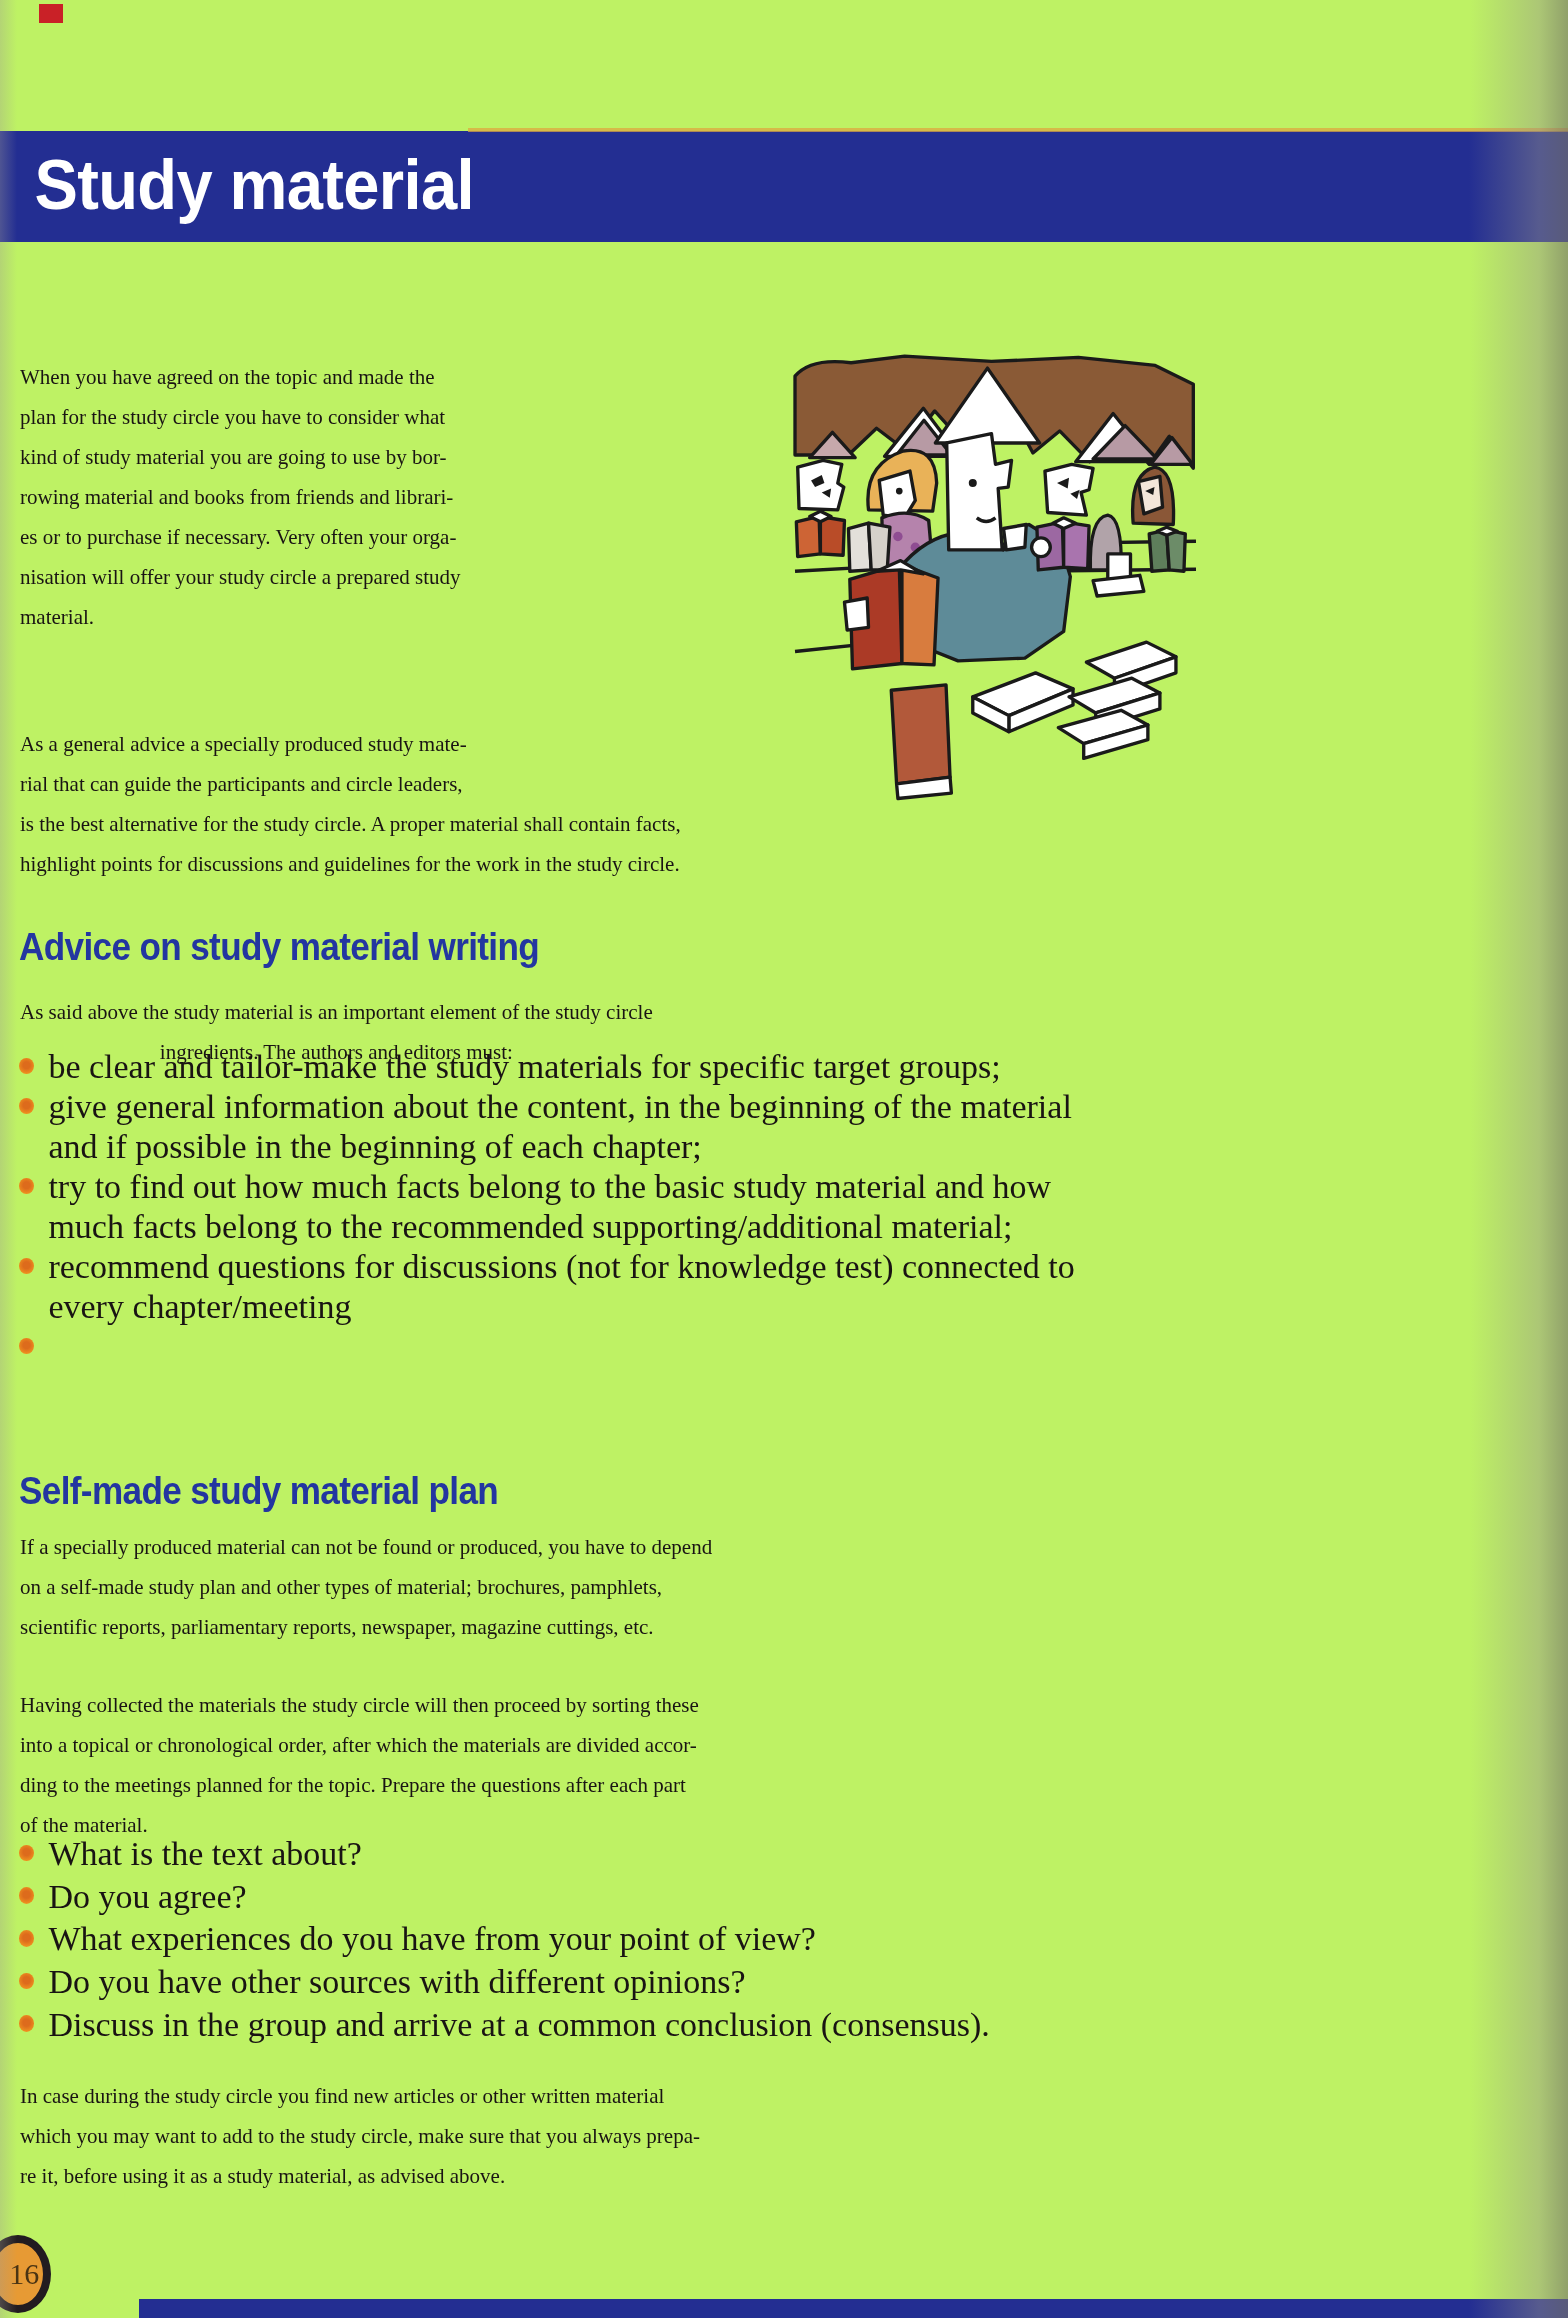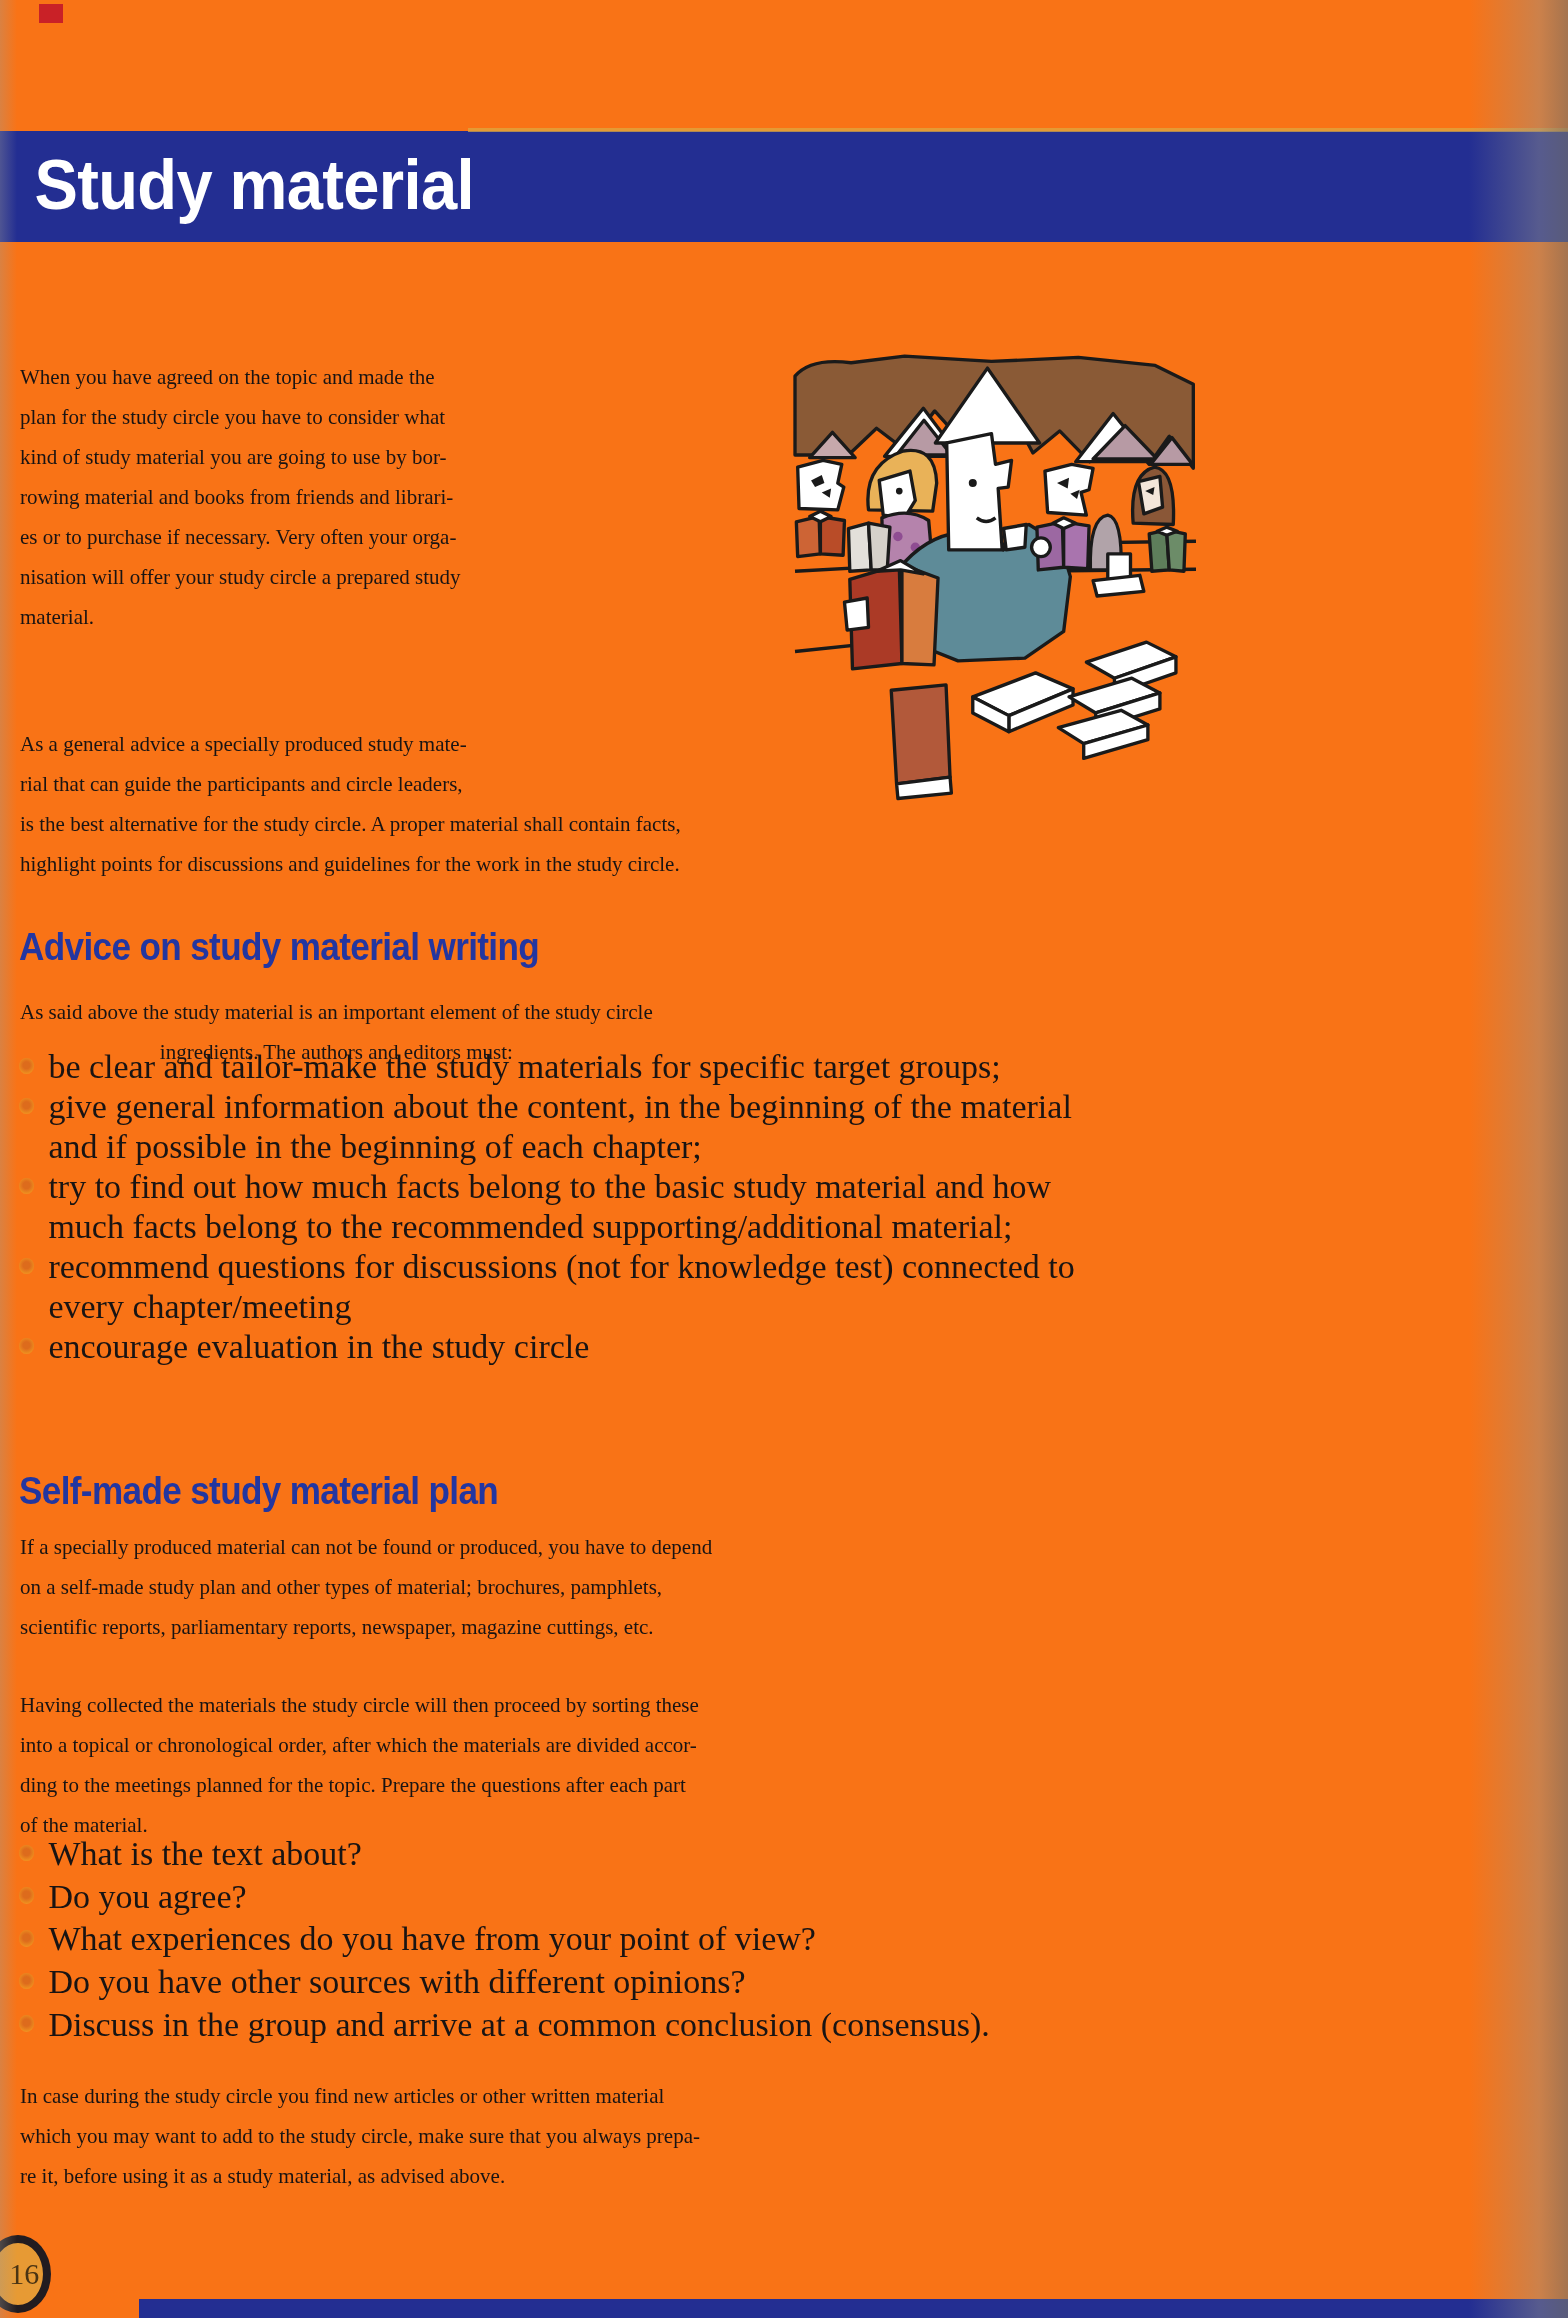--- a/index.html
+++ b/index.html
@@ -1,19 +1,19 @@
 <!DOCTYPE html>
 <html style="--header-bar: #232e92; --heading-blue: #2336a0; --bullet-orange: #ee8f1f; --page-circle-fill: #e79a34; --page-circle-ring: #221c20; --red-mark: #c92127; --bottom-bar: #232e92;font-size:10.7px"><head>
 <meta charset="utf-8">
 <style>
   html,body{margin:0;padding:0;background:#8d8a84;}
   .page{
     position:relative;
     width:1569px;height:2319px;
-    background:#f97316;
+    background:#bef264;
     overflow:hidden;
     font-family:"Liberation Serif","DejaVu Serif",serif;
     color:#191413;
   }
   
   .edge-right{
     position:absolute;right:0;top:0;width:100px;height:100%;
     background:linear-gradient(to right, rgba(150,146,138,0) 0%, rgba(150,146,138,.45) 70%, rgba(118,115,108,.65) 100%);
     pointer-events:none;
   }
@@ -218,21 +218,21 @@
 ingredients. The authors and editors must:</p>
 
   <ul class="bullets list1">
     <li><span class="dot"></span><span>be clear and tailor-make the study materials for specific target groups;</span></li>
     <li><span class="dot"></span><span>give general information about the content, in the beginning of the material
 and if possible in the beginning of each chapter;</span></li>
     <li><span class="dot"></span><span>try to find out how much facts belong to the basic study material and how
 much facts belong to the recommended supporting/additional material;</span></li>
     <li><span class="dot"></span><span>recommend questions for discussions (not for knowledge test) connected to
 every chapter/meeting</span></li>
-    <li><span class="dot"></span><span>encourage evaluation in the study circle</span></li>
+    <li><span class="dot"></span></li>
   </ul>
 
   <h2 class="section-heading h-selfmade">Self-made study material plan</h2>
 
   <p class="body para4">If a specially produced material can not be found or produced, you have to depend
 on a self-made study plan and other types of material; brochures, pamphlets,
 scientific reports, parliamentary reports, newspaper, magazine cuttings, etc.</p>
 
   <p class="body para5">Having collected the materials the study circle will then proceed by sorting these
 into a topical or chronological order, after which the materials are divided accor-

